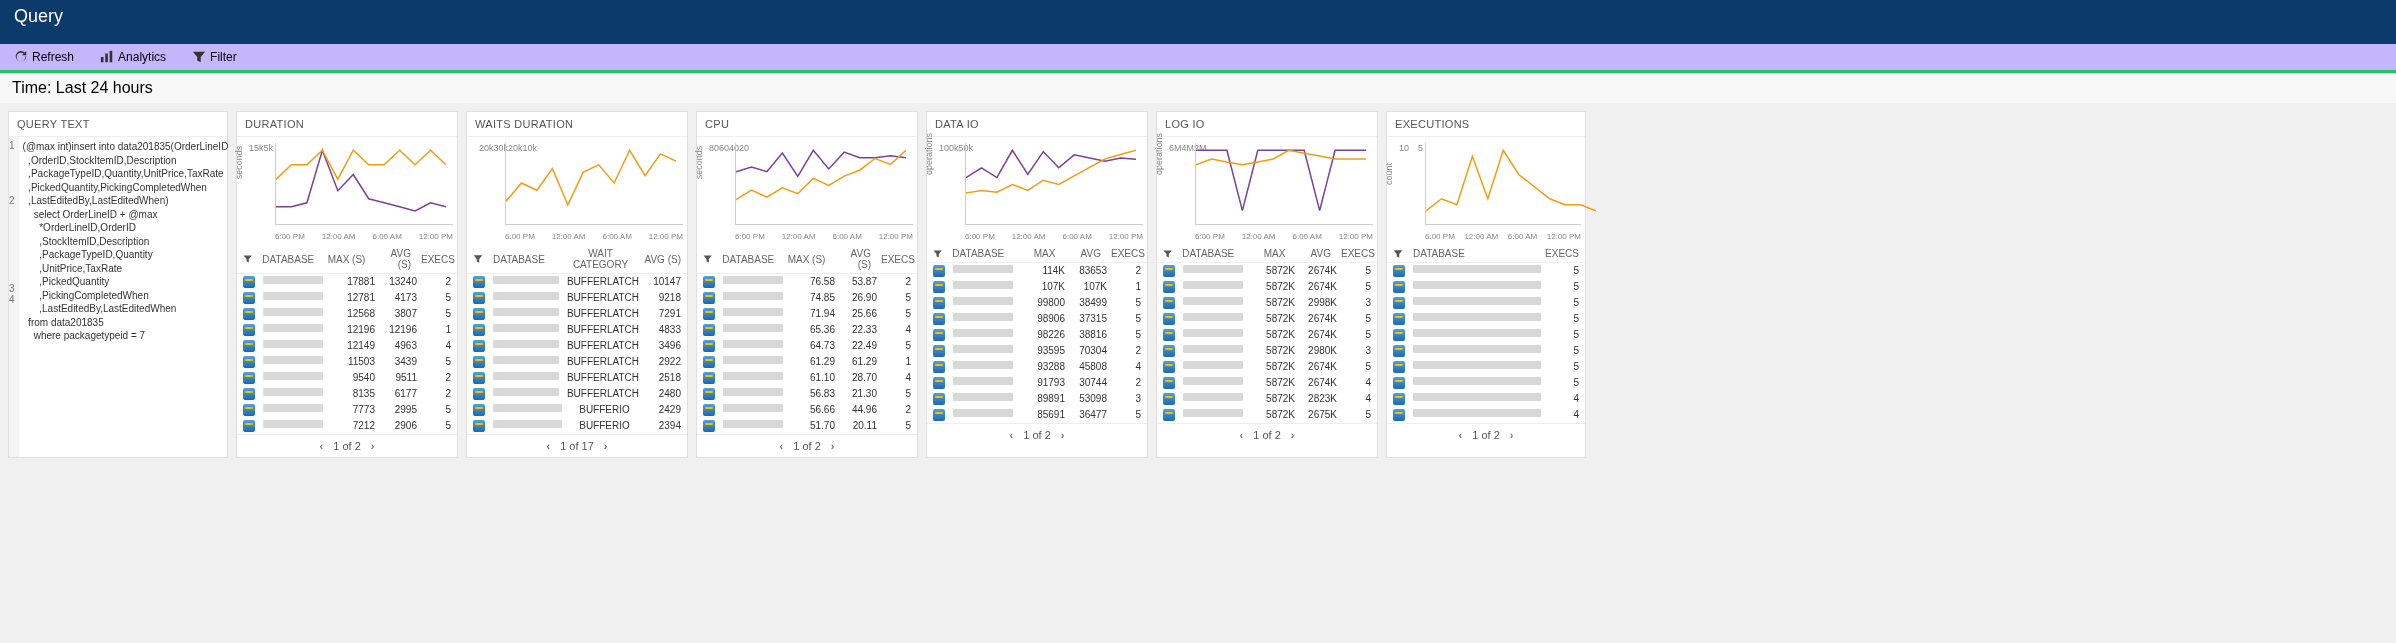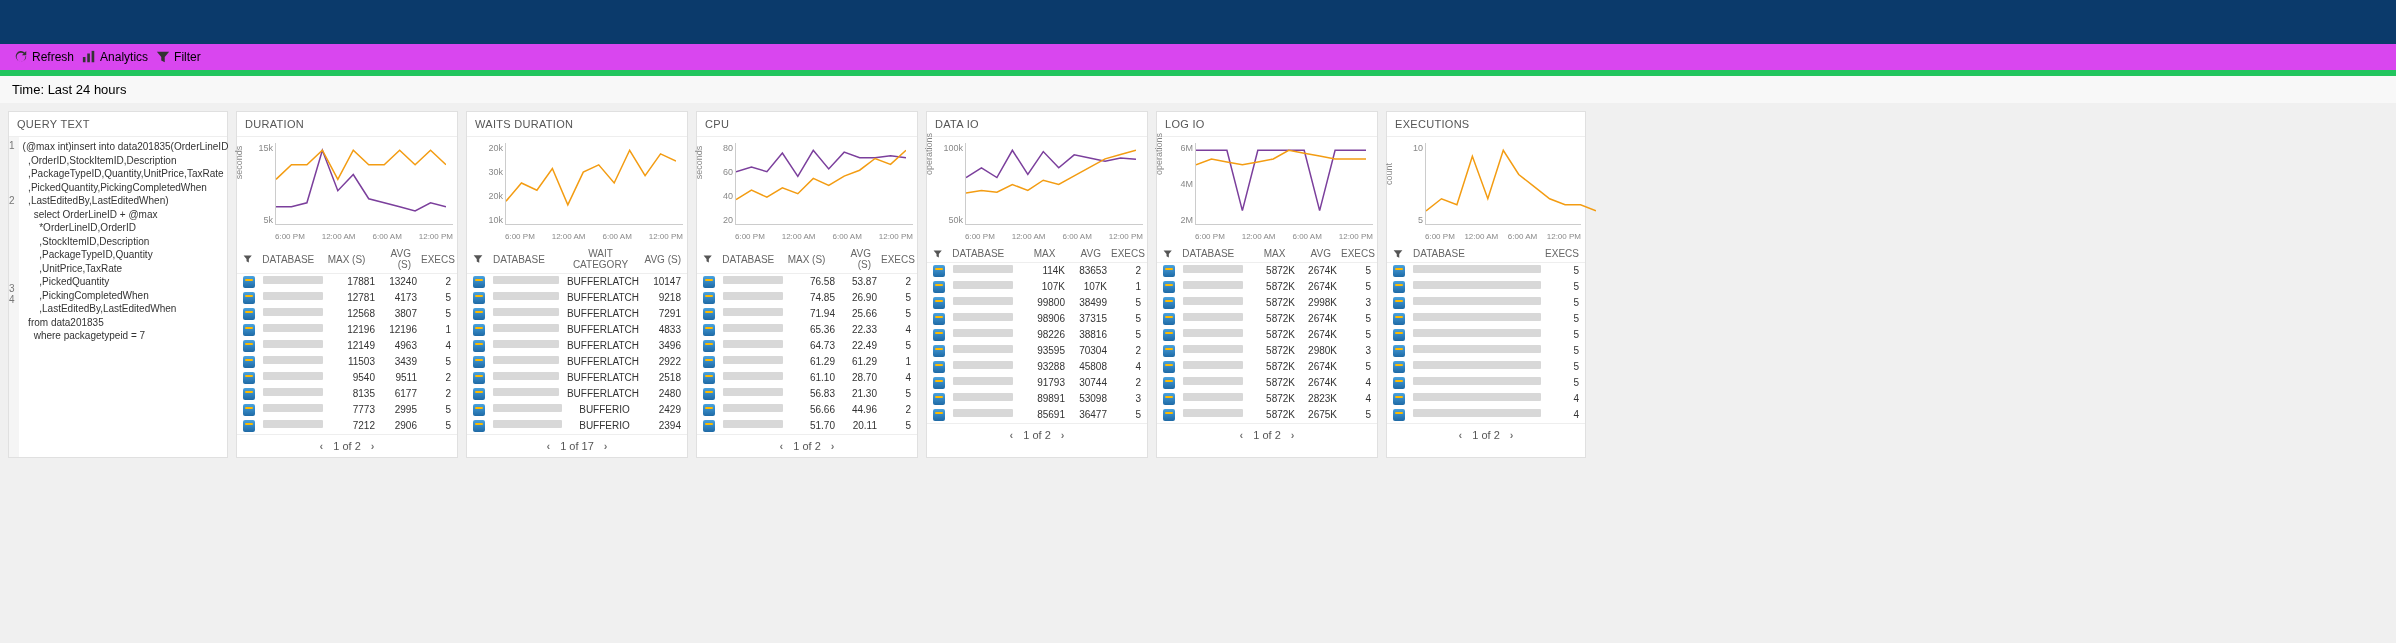--- a/index.html
+++ b/index.html
@@ -1,35 +1,35 @@
 <!DOCTYPE html>
 <html><head>
 <meta charset="utf-8">
 <style>
 *{box-sizing:border-box;margin:0;padding:0;font-family:'Segoe UI',Arial,sans-serif}
 body{background:#f0f0f0;width:2396px;height:643px;overflow:hidden}
 .header{background:#0b3a6b;color:#fff;padding:6px 14px;height:44px}
 .header h1{font-size:18px;font-weight:400}
 .header .sub{font-size:11px;color:#bcd3e8}
-.toolbar{background:#d946ef;padding:4px 10px;display:flex;align-items:center;font-size:12px;border-bottom:6px solid #22c55e}
+.toolbar{background:#c4b5fd;padding:4px 10px;display:flex;gap:18px;align-items:center;font-size:12px;border-bottom:3px solid #22c55e}
 .tool-btn{display:flex;align-items:center;gap:4px;cursor:pointer;padding:2px 4px}
 .tool-btn svg{width:14px;height:14px}
-.timebar{padding:6px 12px;font-size:13px;background:#f8f8f8}
+.timebar{padding:6px 12px;font-size:16px;background:#f8f8f8}
 .grid{display:flex;gap:8px;padding:8px}
 .panel{background:#fff;border:1px solid #e0e0e0;border-radius:0;display:flex;flex-direction:column}
 .panel.query{width:220px}
 .panel.metric{width:222px}
 .panel.exec{width:200px}
 .panel-title{font-size:11px;color:#555;padding:6px 8px;border-bottom:1px solid #eee;font-weight:400;letter-spacing:.3px}
 .query-body{display:flex;height:100%;font-size:10px;font-family:Consolas,monospace}
 .gutter{background:#f5f5f5;width:20px;text-align:right;padding:3px 4px 0 0;color:#777}
 .code{padding:3px 3px 0 4px;white-space:pre;line-height:1.35;color:#333}
 .chart-area{height:108px;position:relative;padding:4px 4px 0 4px}
 .ylabel{position:absolute;left:2px;top:50%;transform:rotate(-90deg) translateX(50%);transform-origin:left;font-size:9px;color:#888}
-.yticks{position:absolute;left:12px;top:6px;bottom:20px;width:24px;font-size:9px;color:#888;display:flex;flex-direction:column;justify-content:space-between;text-align:right}
+.yticks{position:absolute;left:12px;top:6px;bottom:20px;width:24px;font-size:9px;color:#888;display:flex;flex-direction:row;justify-content:space-between;text-align:right}
 .plot{position:absolute;left:38px;right:4px;top:6px;bottom:20px;border-left:1px solid #ccc;border-bottom:1px solid #ccc}
 .xticks{position:absolute;left:38px;right:4px;bottom:4px;display:flex;justify-content:space-between;font-size:8px;color:#888}
 .thead{display:flex;font-size:10px;color:#666;padding:3px 6px;gap:10px;border-bottom:1px solid #eee;align-items:center}
 .thead .hcol,.trow .vcol{text-align:right}
 .filter-ic{width:10px;height:10px}
 .hdb{flex:1;text-align:left}
 .hcol1{width:44px}.hcol2{width:38px}.hcol3{width:30px}
 .exec .hcol3{width:40px}
 .trow{display:flex;align-items:flex-start;padding:2px 6px;font-size:10px;color:#333;gap:4px}
 .dbic{width:12px;height:12px;background:linear-gradient(#4aa3df,#1f6aa5);border-radius:2px;flex-shrink:0;position:relative}
@@ -39,20 +39,21 @@
 .vcol.c2{width:38px}.vcol.c3{width:30px}
 .pager{display:flex;justify-content:center;align-items:center;gap:10px;font-size:11px;color:#555;padding:5px 0;border-top:1px solid #eee}
 .pgbtn{cursor:pointer;color:#777;font-weight:bold}
 svg.line path{fill:none;stroke-width:1.5}
 .wcenter{flex:1;text-align:center}
 </style>
 </head>
 <body>
 
 <div class="header">
+  <h1>Query</h1>
 </div>
 
 <div class="toolbar">
   <div class="tool-btn">
     <svg viewBox="0 0 16 16">
         <path d="M8 3a5 5 0 1 0 4.9 4H14a6 6 0 1 1-1.8-4.2L14 1v5H9l2-2A5 5 0 0 0 8 3z" fill="#333"></path>
       </svg>
     <span>Refresh</span>
   </div>
   <div class="tool-btn">

